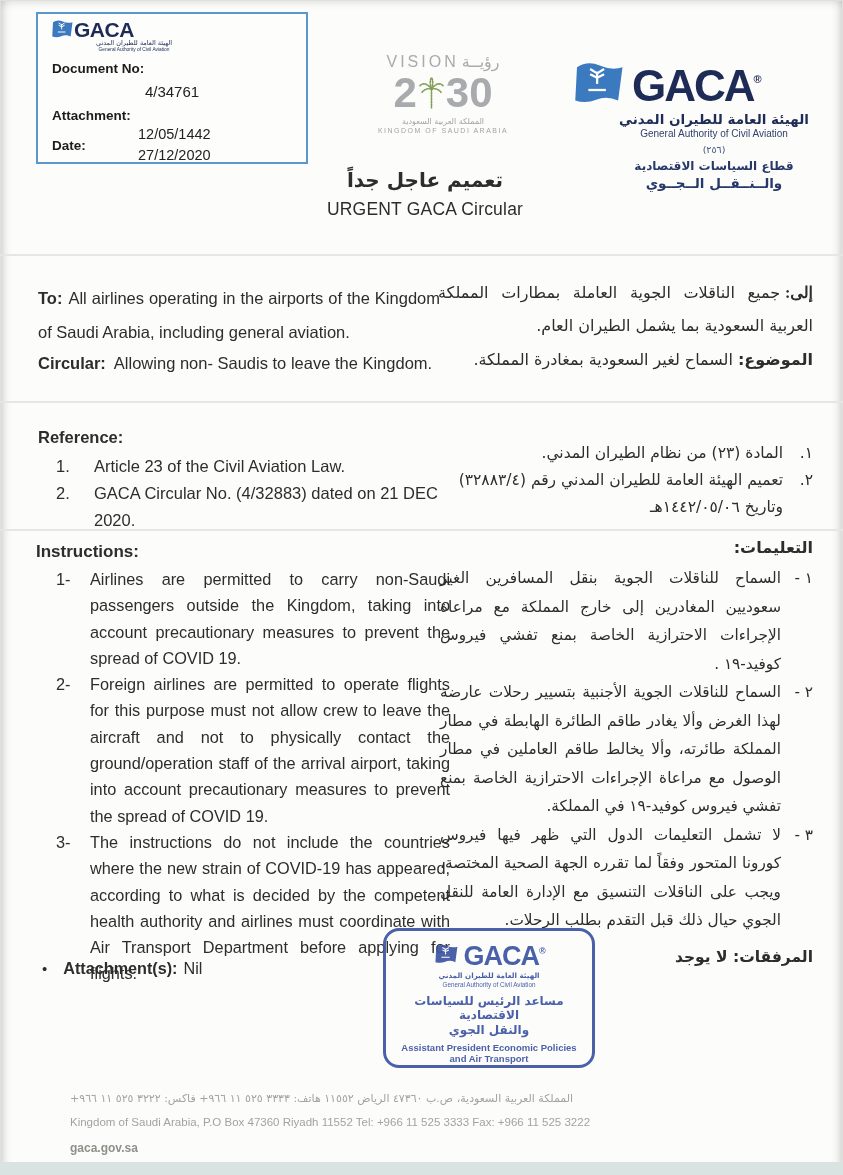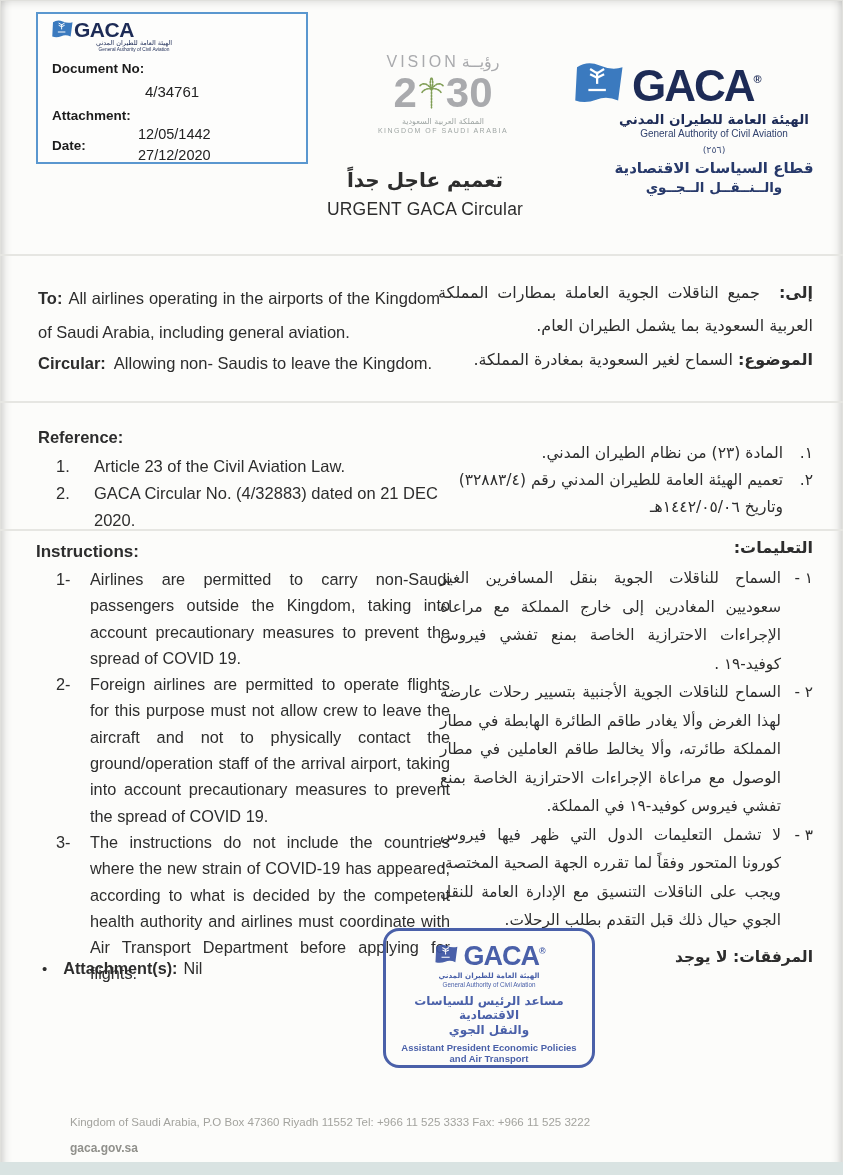--- a/index.html
+++ b/index.html
@@ -36,33 +36,33 @@
 
   
   .gacahead { left:562px; top:56px; width:262px; color:var(--navy,#1d2b56); }
   .gacahead .lrow { display:flex; align-items:center; gap:6px; padding-left:8px; }
   .gacahead .word { font-size:44px; font-weight:800; letter-spacing:-2px; line-height:46px; }
   .gacahead .reg { font-size:11px; vertical-align:18px; }
   .gacahead .c { width:212px; margin-left:46px; text-align:center; }
   .gacahead .na { font-size:13.5px; font-weight:700; margin-top:2px; }
   .gacahead .ne { font-size:10px; margin-top:1px; color:#31426e; }
   .gacahead .code { font-size:9.5px; margin-top:5px; color:#45557e; }
-  .gacahead .s1 { font-size:15px; font-weight:700; margin-top:4px; color:#27396a; }
+  .gacahead .s1 { font-size:12px; font-weight:700; margin-top:4px; color:#27396a; }
   .gacahead .s2 { font-size:13.5px; font-weight:700; margin-top:2px; color:#27396a; }
 
   
   .title { left:255px; top:168px; width:340px; text-align:center; }
   .title .ta { font-size:20px; font-weight:700; }
   .title .te { font-size:17.5px; margin-top:7px; letter-spacing:.2px; }
 
   
   .para { font-size:16.5px; line-height:34px; text-align:justify; }
   .para b { margin-right:6px; }
   .para.ar { font-size:16px; line-height:33px; }
-  .para.ar b { margin-right:0; margin-left:19px; }
+  .para.ar b { margin-right:0; margin-left:5px;font-family:Liberation Serif, serif; }
   .oneline { font-size:16.5px; white-space:nowrap; }
   .oneline b { margin-right:8px; }
   .oneline.ar { font-size:16px; text-align:right; }
   .oneline.ar b { margin-right:0; margin-left:5px; }
 
   .seclab { font-size:16.5px; font-weight:700; }
   .seclab.ar { font-size:16px; text-align:right; }
 
   .nlist .nitem { display:flex; align-items:flex-start; }
   .nlist .num { flex:0 0 34px; }
@@ -280,17 +280,18 @@
       <div class="word"><span>GACA</span><span class="reg">®</span></div>
     </div>
     <div class="a1 ar">الهيئة العامة للطيران المدني</div>
     <div class="e1">General Authority of Civil Aviation</div>
     <div class="a2 ar">مساعد الرئيس للسياسات الاقتصادية</div>
     <div class="a3 ar">والنقل الجوي</div>
     <div class="e2">Assistant President Economic Policies</div>
     <div class="e3">and Air Transport</div>
   </div>
 
+  <div class="abs foot foot-ar ar">المملكة العربية السعودية، ص.ب ٤٧٣٦٠ الرياض ١١٥٥٢ هاتف: ٣٣٣٣ ٥٢٥ ١١ ٩٦٦+ فاكس: ٣٢٢٢ ٥٢٥ ١١ ٩٦٦+</div>
   <div class="abs foot foot-en">Kingdom of Saudi Arabia,  P.O Box 47360  Riyadh 11552  Tel:  +966 11 525 3333   Fax:  +966 11 525 3222</div>
   <div class="abs foot-site">gaca.gov.sa</div>
   <div class="abs bottombar"></div>
 
 </div>
 
 </body></html>

